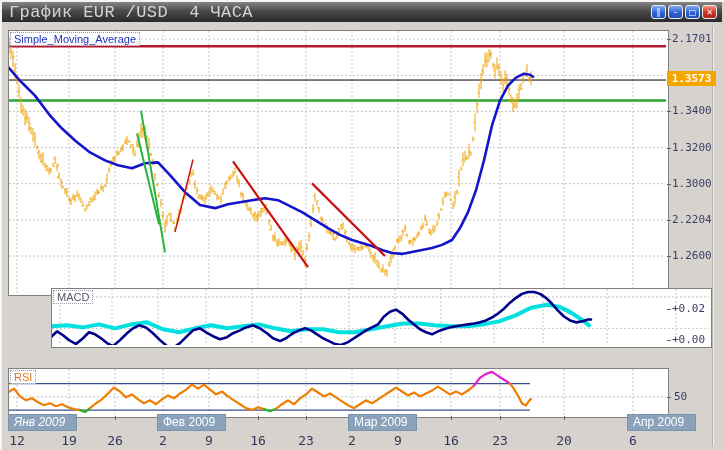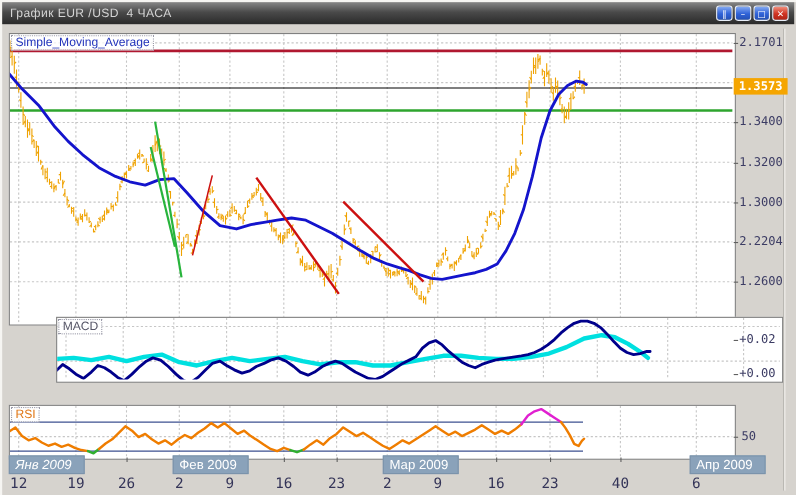--- a/index.html
+++ b/index.html
@@ -2,21 +2,21 @@
 <html><head>
 <meta charset="utf-8">
 <style>
   html,body{margin:0;padding:0;}
   body{font-family:"Liberation Sans",sans-serif;background:#d6d3ce;}
   .window{position:relative;width:724px;height:450px;background:#d6d3ce;overflow:hidden;}
   .edge-top{position:absolute;left:0;top:0;width:724px;height:2px;background:#f6f5f2;}
   .edge-left{position:absolute;left:0;top:0;width:2px;height:450px;background:#f6f5f2;}
   .titlebar{position:absolute;left:2px;top:2px;width:720px;height:20px;
     background:linear-gradient(#868686,#4a4a4a 45%,#2a2a2a);display:flex;align-items:center;}
-  .title{color:#d4d4d4;font-size:11px;padding-left:7px;letter-spacing:.4px;white-space:pre;}
+  .title{color:#d4d4d4;font-size:17px;padding-left:7px;letter-spacing:.4px;white-space:pre;font-family:Liberation Mono, monospace;}
   .winbtns{margin-left:auto;display:flex;gap:2px;padding-right:5px;}
   .wb{width:15px;height:14px;border-radius:3px;border:1px solid #e8eef8;color:#fff;
       font-size:8px;line-height:11px;text-align:center;padding:0;cursor:pointer;
       font-family:"DejaVu Sans",sans-serif;}
   .wb.blue{background:linear-gradient(#86abf2,#2f62d8 55%,#2450b4);}
   .wb.red{background:linear-gradient(#f2917e,#d03322 55%,#b02416);}
   .panel{position:absolute;background:#fff;border:1px solid #808080;}
   #panel-main{left:8px;top:30px;width:659px;height:264px;}
   #panel-macd{left:8px;top:288px;width:659px;height:58px;margin-left:43px;}
   #panel-rsi{left:8px;top:368px;width:659px;height:48px;}
@@ -727,19 +727,19 @@
     <div class="week-label" style="left:56px;">19</div>
     <div class="week-label" style="left:102px;">26</div>
     <div class="week-label" style="left:150px;">2</div>
     <div class="week-label" style="left:196px;">9</div>
     <div class="week-label" style="left:245px;">16</div>
     <div class="week-label" style="left:293px;">23</div>
     <div class="week-label" style="left:339px;">2</div>
     <div class="week-label" style="left:385px;">9</div>
     <div class="week-label" style="left:438px;">16</div>
     <div class="week-label" style="left:487px;">23</div>
-    <div class="week-label" style="left:551px;">40</div>
+    <div class="week-label" style="left:551px;">20</div>
     <div class="week-label" style="left:620px;">6</div>
     <div class="month-badge" style="left:8px;font-style:italic;">Янв 2009</div>
     <div class="month-badge" style="left:157px;">Фев 2009</div>
     <div class="month-badge" style="left:348px;">Мар 2009</div>
     <div class="month-badge" style="left:627px;">Апр 2009</div>
   </div>
 
 </body></html>

